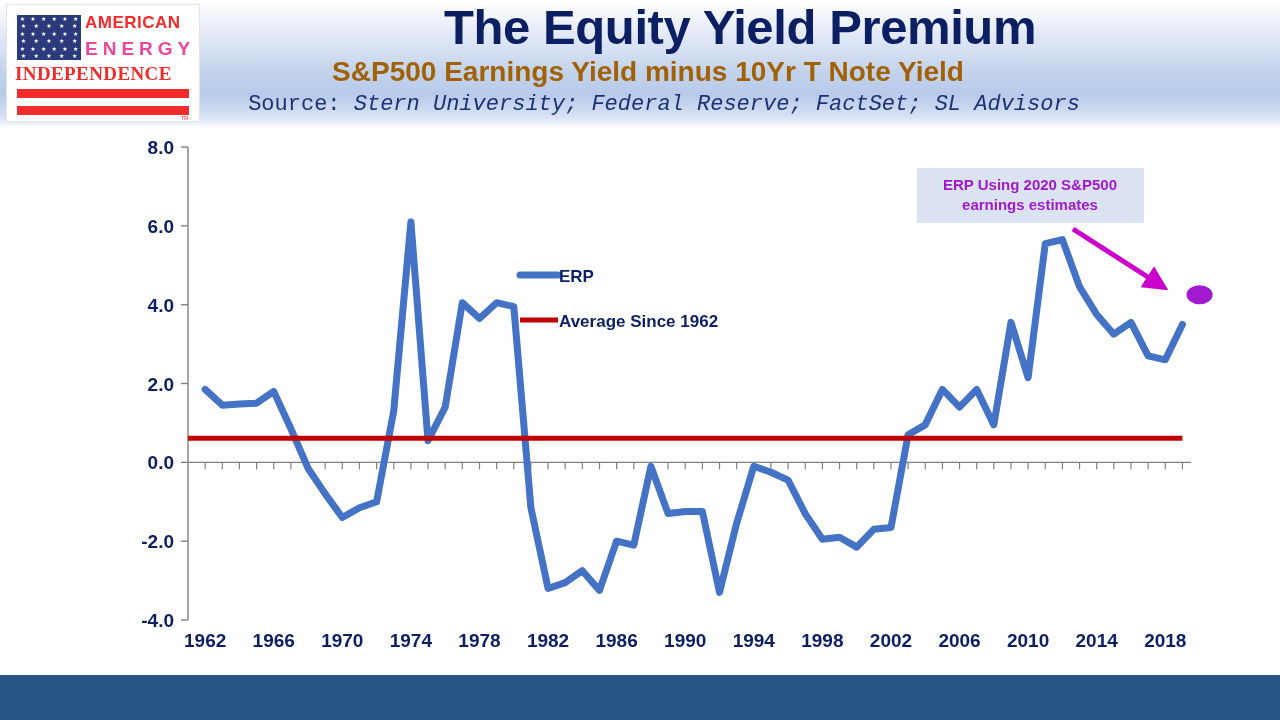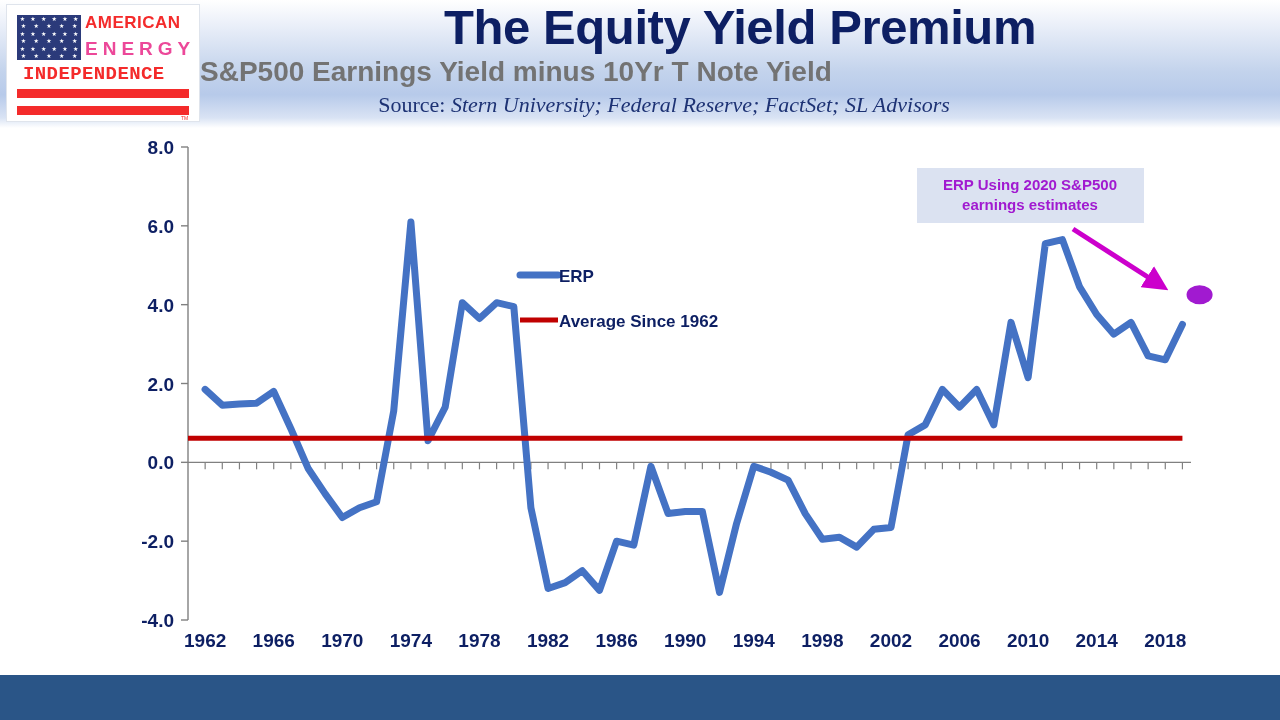--- a/index.html
+++ b/index.html
@@ -70,26 +70,26 @@
     position: absolute;
     left: 78px; top: 33px;
     color: #ec4899;
     font-weight: bold;
     font-size: 19px;
     letter-spacing: 5px;
     font-family: "Liberation Sans", sans-serif;
   }
   #logo-word-independence {
     position: absolute;
-    left: 16px; top: 58px;
+    left: 8px; top: 58px;
     color: #f42b2b;
     font-weight: bold;
     font-size: 19px;
     letter-spacing: 0.4px;
-    font-family: Liberation Mono, monospace;
+    font-family: Liberation Serif, serif;
   }
   .logo-stripe {
     position: absolute;
     left: 10px;
     width: 172px;
     height: 9px;
     background: #f42b2b;
   }
   #logo-stripe-1 { top: 84px; }
   #logo-stripe-2 { top: 101px; }
@@ -109,33 +109,34 @@
     color: #0d1f63;
     font-size: 49px;
     font-weight: bold;
     font-family: "Liberation Sans", sans-serif;
     letter-spacing: -0.4px;
   }
   #title-sub {
     position: absolute;
     left: 200px; top: 56px;
     width: 896px;
-    color: #737373;
+    text-align: center;
+    color: #a16207;
     font-size: 28px;
     font-weight: bold;
     font-family: "Liberation Sans", sans-serif;
   }
   #title-source {
     position: absolute;
     left: 200px; top: 92px;
     width: 928px;
     text-align: center;
     color: #1d3274;
     font-size: 22px;
-    font-family: Liberation Serif, serif;
+    font-family: Liberation Mono, monospace;
   }
   #title-source .src-label { font-style: normal; }
   #title-source .src-value { font-style: italic; }
 
   
   #chart-area {
     position: absolute;
     left: 0; top: 128px;
     width: 1280px; height: 547px;
     background: #ffffff;

